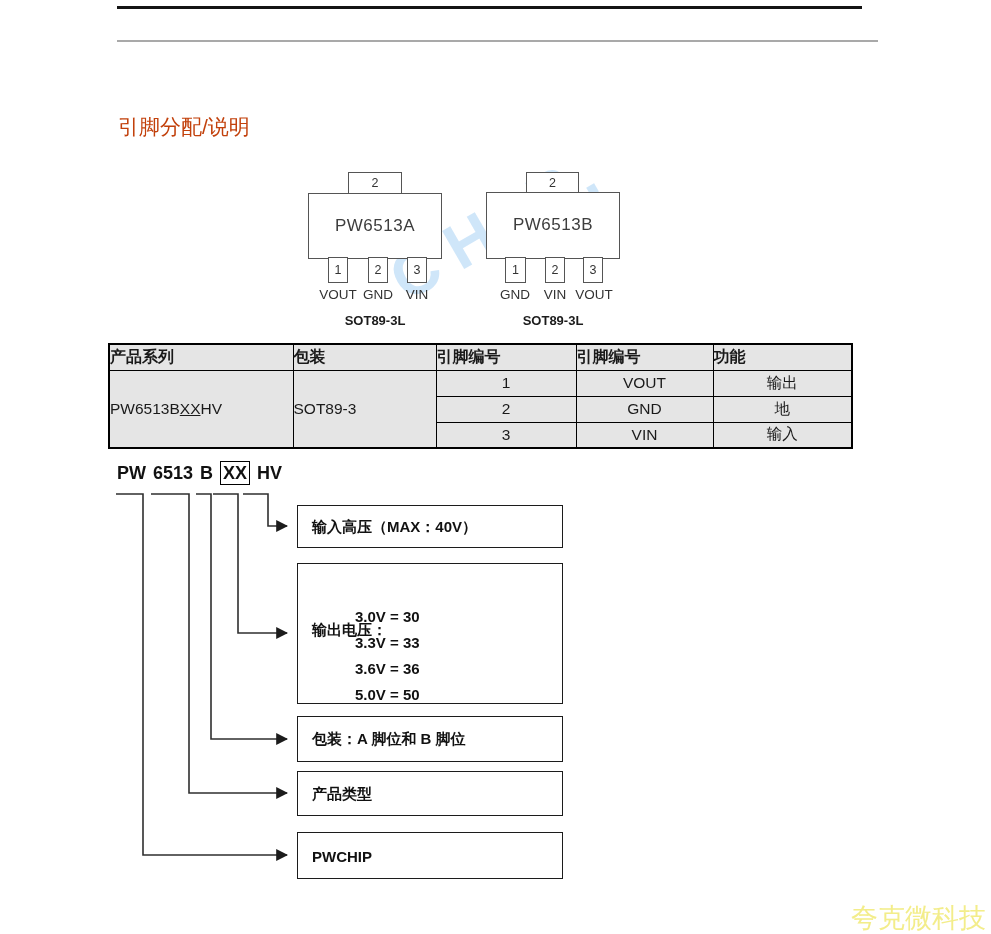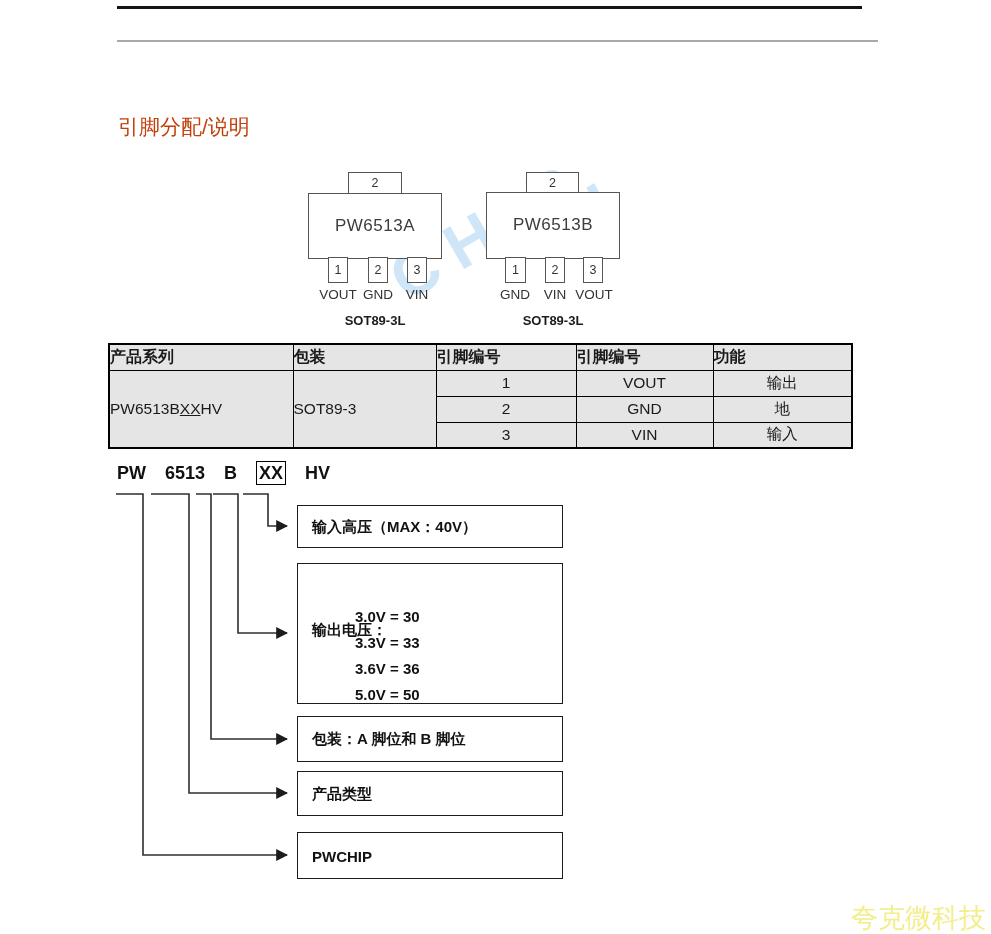--- a/index.html
+++ b/index.html
@@ -44,21 +44,21 @@
                   table-layout:fixed;font-size:15.5px;color:#1a1a1a;}
   table.pin-table td,table.pin-table th{border:1.4px solid #000;box-sizing:border-box;
                   padding:0;height:26px;background:#e5e5e5;}
   table.pin-table{border:2px solid #000;}
   th.hdr{font-size:16px;font-weight:bold;text-align:left;padding-left:10px;height:27px;}
   td.left{text-align:left;padding-left:10px;}
   td.center{text-align:center;}
   .u{text-decoration:underline;}
 
   
-  .partnum{left:117px;top:461px;display:flex;align-items:center;gap:19px;
+  .partnum{left:117px;top:461px;display:flex;align-items:center;gap:7px;
            font-size:18px;font-weight:bold;color:#111;}
   .partnum .seg-box{border:1.6px solid #000;padding:0 2px;line-height:22px;}
 
   
   svg.connectors{position:absolute;left:0;top:0;width:991px;height:934px;pointer-events:none;}
 
   
   .callout{position:absolute;left:297px;width:266px;border:1.6px solid #1c1c1c;
            box-sizing:border-box;background:#fff;font-weight:bold;font-size:15px;color:#111;}
   .callout .lbl{position:absolute;left:14px;top:50%;transform:translateY(-50%);white-space:nowrap;}

